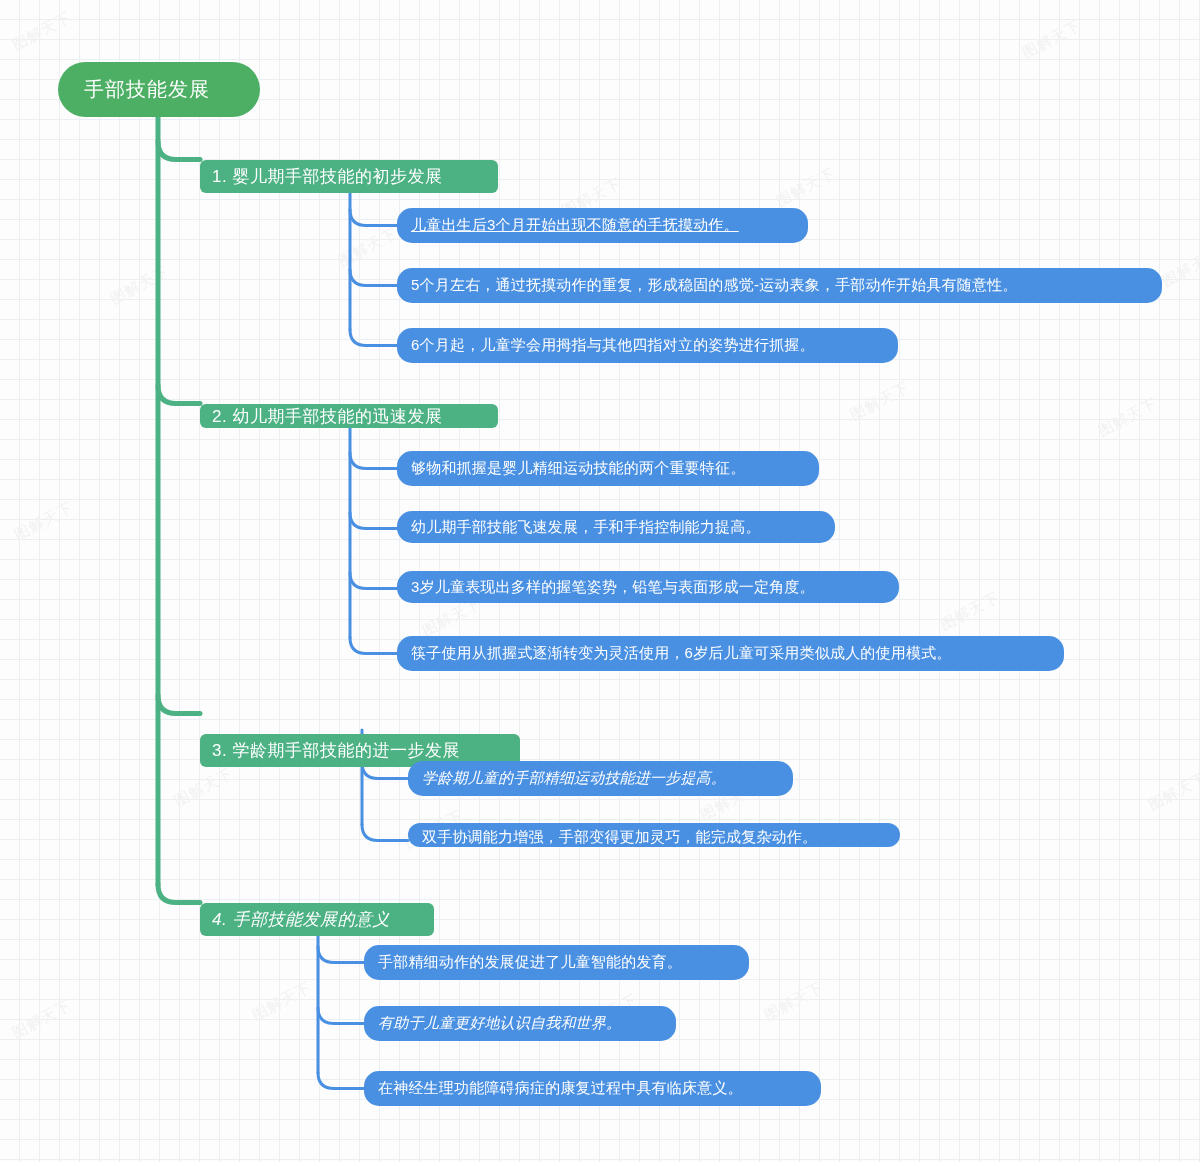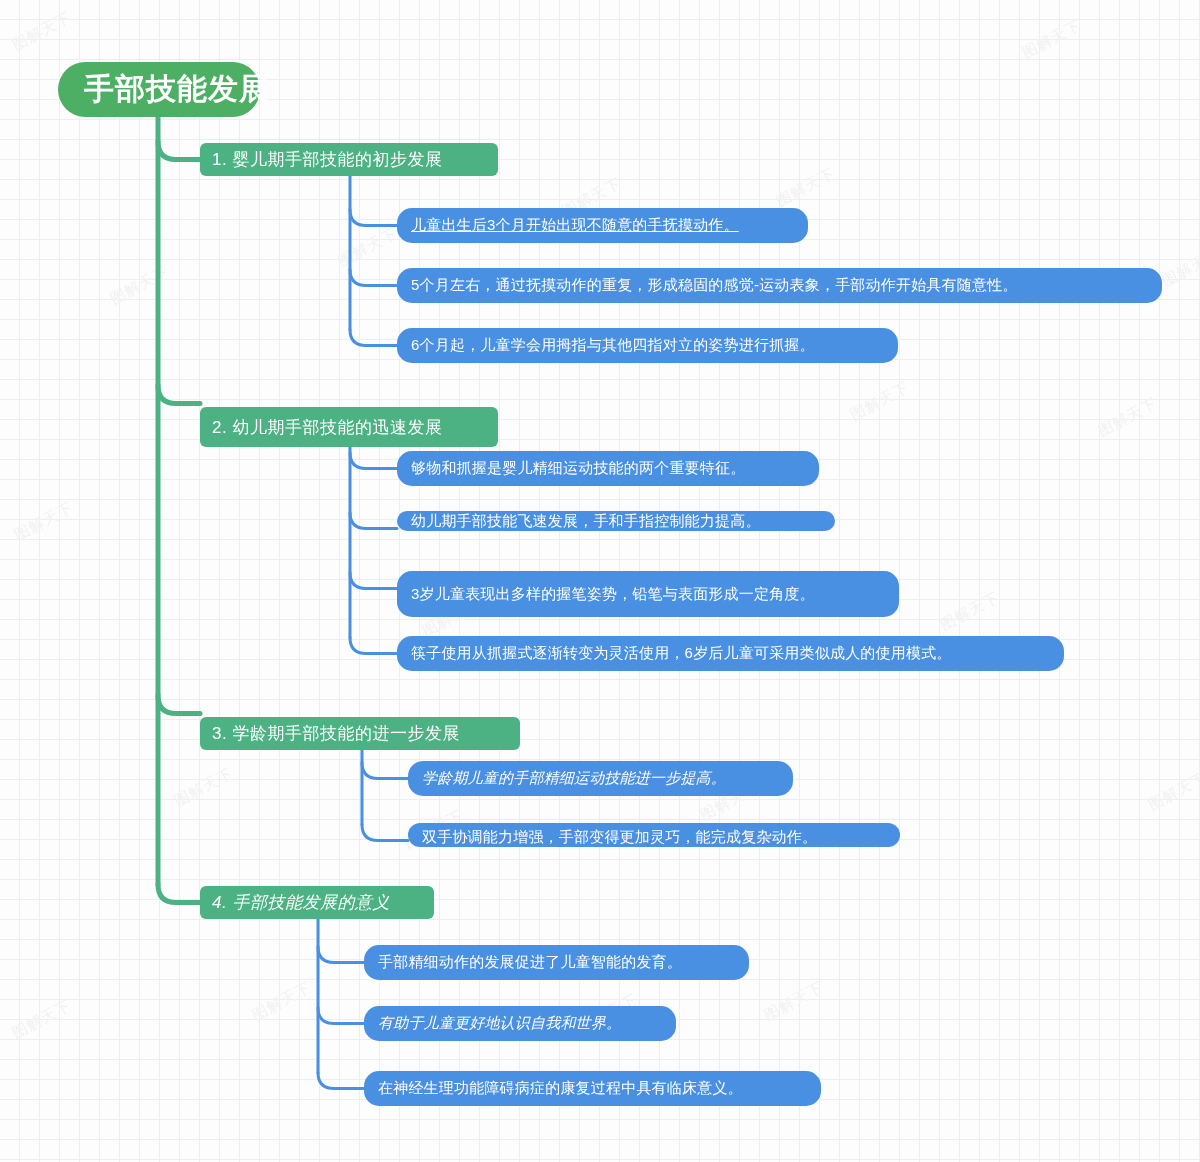--- a/index.html
+++ b/index.html
@@ -48,31 +48,31 @@
     z-index: 4;
     box-sizing: border-box;
     display: flex;
     align-items: center;
     color: #ffffff;
     white-space: nowrap;
   }
   .node-root {
     background: #4caf64;
     border-radius: 30px;
-    font-size: 30px;
+    font-size: 20px;
     padding: 12px 26px;
     letter-spacing: 1px;
-    font-weight: bold;
   }
   .node-branch {
     background: #4cb183;
     border-radius: 6px;
     font-size: 17px;
     padding: 0 12px;
     letter-spacing: 0.5px;
+    margin-top: 17px;
   }
   .node-leaf {
     background: #4a90e2;
     border-radius: 15px;
     font-size: 15px;
     padding: 0 14px;
     letter-spacing: 0.2px;
   }
 </style>
 </head>
@@ -136,30 +136,30 @@
       </div>
       <div class="node node-leaf" style="left: 397px; top: 208px; width: 411px; height: 35px; background: rgb(74, 144, 226); text-decoration: underline;">
         <span>儿童出生后3个月开始出现不随意的手抚摸动作。</span>
       </div>
       <div class="node node-leaf" style="left: 397px; top: 268px; width: 765px; height: 35px; background: rgb(74, 144, 226);">
         <span>5个月左右，通过抚摸动作的重复，形成稳固的感觉-运动表象，手部动作开始具有随意性。</span>
       </div>
       <div class="node node-leaf" style="left: 397px; top: 328px; width: 501px; height: 35px; background: rgb(74, 144, 226);">
         <span>6个月起，儿童学会用拇指与其他四指对立的姿势进行抓握。</span>
       </div>
-      <div class="node node-branch" style="left: 200px; top: 407px; width: 298px; height: 40px; background: rgb(76, 177, 131);">
+      <div class="node node-branch" style="left: 200px; top: 387px; width: 298px; height: 24px; background: rgb(76, 177, 131);">
         <span>2. 幼儿期手部技能的迅速发展</span>
       </div>
       <div class="node node-leaf" style="left: 397px; top: 451px; width: 422px; height: 35px; background: rgb(74, 144, 226);">
         <span>够物和抓握是婴儿精细运动技能的两个重要特征。</span>
       </div>
-      <div class="node node-leaf" style="left: 397px; top: 511px; width: 438px; height: 20px; background: rgb(74, 144, 226);">
+      <div class="node node-leaf" style="left: 397px; top: 511px; width: 438px; height: 32px; background: rgb(74, 144, 226);">
         <span>幼儿期手部技能飞速发展，手和手指控制能力提高。</span>
       </div>
-      <div class="node node-leaf" style="left: 397px; top: 571px; width: 502px; height: 46px; background: rgb(74, 144, 226);">
+      <div class="node node-leaf" style="left: 397px; top: 571px; width: 502px; height: 32px; background: rgb(74, 144, 226);">
         <span>3岁儿童表现出多样的握笔姿势，铅笔与表面形成一定角度。</span>
       </div>
       <div class="node node-leaf" style="left: 397px; top: 636px; width: 667px; height: 35px; background: rgb(74, 144, 226);">
         <span>筷子使用从抓握式逐渐转变为灵活使用，6岁后儿童可采用类似成人的使用模式。</span>
       </div>
       <div class="node node-branch" style="left: 200px; top: 717px; width: 320px; height: 33px; background: rgb(76, 177, 131); text-align: center;">
         <span>3. 学龄期手部技能的进一步发展</span>
       </div>
       <div class="node node-leaf" style="left: 408px; top: 761px; width: 385px; height: 35px; background: rgb(74, 144, 226); font-style: italic;">
         <span>学龄期儿童的手部精细运动技能进一步提高。</span>

